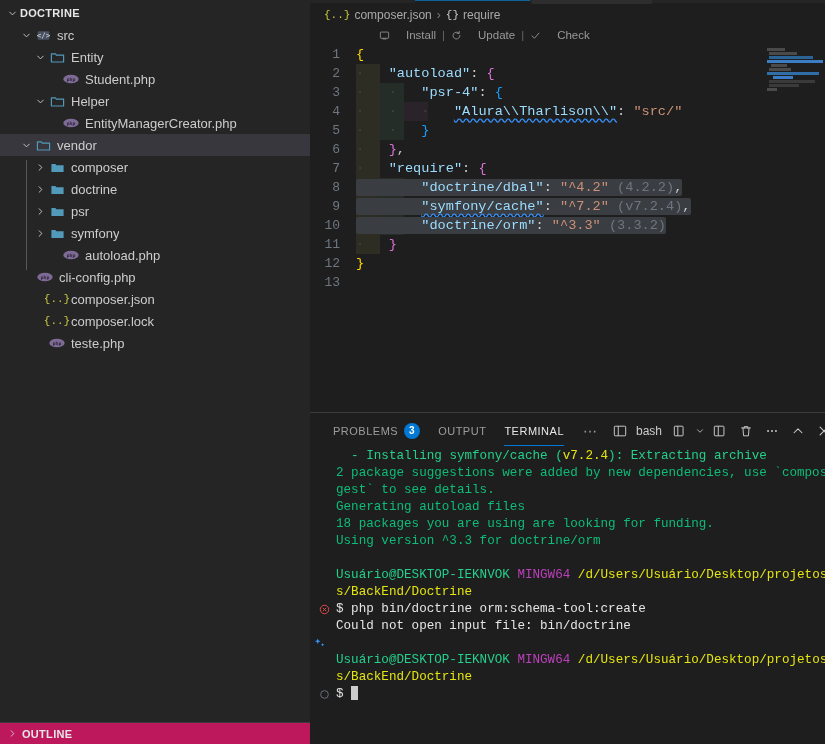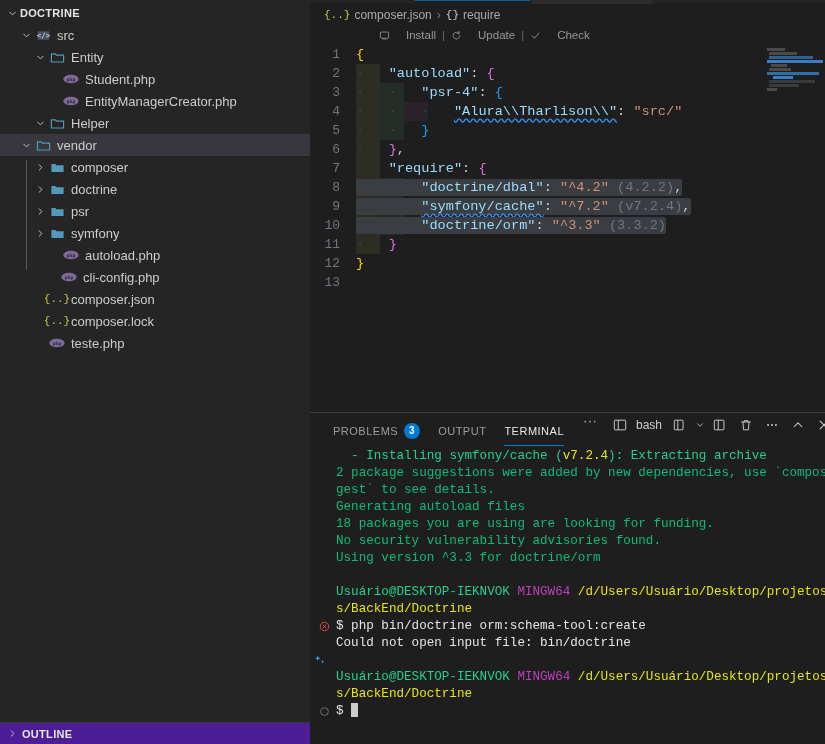--- a/index.html
+++ b/index.html
@@ -67,21 +67,21 @@
     width: 1px;
     background: #585858;
   }
 
   .panel-head {
     height: 22px;
     display: flex; align-items: center;
     font-size: 11px; font-weight: bold;
     color: #e7e7e7;
     letter-spacing: 0.3px;
-    background: #4c1d95;
+    background: #be185d;
     border-top: 1px solid #3c3c3c;
     cursor: pointer;
   }
   .panel-head .twisty { margin-left: 4px; margin-right: 2px; }
 
   
   .editor-col {
     flex: 1 1 auto;
     height: 744px;
     display: flex; flex-direction: column;
@@ -192,21 +192,21 @@
   
   .panel {
     height: 332px;
     background: #1e1e1e;
     border-top: 1px solid #3c3c3c;
     display: flex; flex-direction: column;
     flex: 0 0 332px;
   }
   .panel-tabs {
     height: 35px;
-    display: flex; align-items: flex-start;
+    display: flex; align-items: center;
     padding-left: 14px;
     background: #1e1e1e;
     position: relative;
   }
   .ptab {
     font-size: 11px; letter-spacing: .5px;
     color: #9d9d9d;
     text-transform: uppercase;
     padding: 0 9px;
     height: 35px;
@@ -321,43 +321,43 @@
           <div class="tree-row" style="padding-left: 46px;">
             <span class="twisty"></span>
             <span class="icon-box">
               <svg width="16" height="12" viewBox="0 0 24 14">
                 <ellipse cx="12" cy="7" rx="11.5" ry="6.5" fill="#8e78a9" opacity=".85"></ellipse>
                 <text x="12" y="10" font-size="7" font-family="monospace" fill="#2d2439" text-anchor="middle" font-weight="bold">php</text>
               </svg>
             </span>
             <span class="label">Student.php</span>
           </div>
+          <div class="tree-row" style="padding-left: 32px;">
+            <span class="twisty">
+              <svg width="11" height="11" viewBox="0 0 16 16">
+                <path d="M4 6l4 4 4-4" stroke="#c5c5c5" stroke-width="1.4" fill="none" stroke-linecap="round" stroke-linejoin="round"></path>
+              </svg>
+            </span>
+            <span class="icon-box">
+              <svg width="15" height="15" viewBox="0 0 16 16">
+                <path d="M1.5 4.2h4.2l1.1 1.3h7.7v7.3h-13z" stroke="#519aba" stroke-width="1.25" fill="none" stroke-linejoin="round"></path>
+              </svg>
+            </span>
+            <span class="label">Helper</span>
+          </div>
           <div class="tree-row" style="padding-left: 46px;">
             <span class="twisty"></span>
             <span class="icon-box">
               <svg width="16" height="12" viewBox="0 0 24 14">
                 <ellipse cx="12" cy="7" rx="11.5" ry="6.5" fill="#8e78a9" opacity=".85"></ellipse>
                 <text x="12" y="10" font-size="7" font-family="monospace" fill="#2d2439" text-anchor="middle" font-weight="bold">php</text>
               </svg>
             </span>
             <span class="label">EntityManagerCreator.php</span>
           </div>
-          <div class="tree-row" style="padding-left: 32px;">
-            <span class="twisty">
-              <svg width="11" height="11" viewBox="0 0 16 16">
-                <path d="M4 6l4 4 4-4" stroke="#c5c5c5" stroke-width="1.4" fill="none" stroke-linecap="round" stroke-linejoin="round"></path>
-              </svg>
-            </span>
-            <span class="icon-box">
-              <svg width="15" height="15" viewBox="0 0 16 16">
-                <path d="M1.5 4.2h4.2l1.1 1.3h7.7v7.3h-13z" stroke="#519aba" stroke-width="1.25" fill="none" stroke-linejoin="round"></path>
-              </svg>
-            </span>
-            <span class="label">Helper</span>
-          </div>
           <div class="tree-row selected" style="padding-left: 18px;">
             <span class="twisty">
               <svg width="11" height="11" viewBox="0 0 16 16">
                 <path d="M4 6l4 4 4-4" stroke="#c5c5c5" stroke-width="1.4" fill="none" stroke-linecap="round" stroke-linejoin="round"></path>
               </svg>
             </span>
             <span class="icon-box">
               <svg width="15" height="15" viewBox="0 0 16 16">
                 <path d="M1.5 4.2h4.2l1.1 1.3h7.7v7.3h-13z" stroke="#519aba" stroke-width="1.25" fill="none" stroke-linejoin="round"></path>
               </svg>
@@ -419,21 +419,21 @@
           <div class="tree-row" style="padding-left: 46px;">
             <span class="twisty"></span>
             <span class="icon-box">
               <svg width="16" height="12" viewBox="0 0 24 14">
                 <ellipse cx="12" cy="7" rx="11.5" ry="6.5" fill="#8e78a9" opacity=".85"></ellipse>
                 <text x="12" y="10" font-size="7" font-family="monospace" fill="#2d2439" text-anchor="middle" font-weight="bold">php</text>
               </svg>
             </span>
             <span class="label">autoload.php</span>
           </div>
-          <div class="tree-row" style="padding-left: 20px; margin-left: 24px;">
+          <div class="tree-row" style="padding-left: 20px;">
             <span class="twisty"></span>
             <span class="icon-box">
               <svg width="16" height="12" viewBox="0 0 24 14">
                 <ellipse cx="12" cy="7" rx="11.5" ry="6.5" fill="#8e78a9" opacity=".85"></ellipse>
                 <text x="12" y="10" font-size="7" font-family="monospace" fill="#2d2439" text-anchor="middle" font-weight="bold">php</text>
               </svg>
             </span>
             <span class="label">cli-config.php</span>
           </div>
           <div class="tree-row" style="padding-left: 32px;">
@@ -611,21 +611,20 @@
           </span>
         </div>
       </div>
 
       <div class="terminal" id="terminal">
           <div class="tline"><span class="g-green">  - Installing </span><span class="g-green">symfony/cache</span><span class="g-green"> (</span><span class="g-yellow">v7.2.4</span><span class="g-green">): Extracting archive</span></div>
           <div class="tline"><span class="g-dgreen">2 package suggestions were added by new dependencies, use `composer sug</span></div>
           <div class="tline"><span class="g-dgreen">gest` to see details.</span></div>
           <div class="tline"><span class="g-dgreen">Generating autoload files</span></div>
           <div class="tline"><span class="g-dgreen">18 packages you are using are looking for funding.</span></div>
-          <div class="tline"><span class="g-dgreen">No security vulnerability advisories found.</span></div>
           <div class="tline"><span class="g-dgreen">Using version </span><span class="g-dgreen">^3.3</span><span class="g-dgreen"> for doctrine/orm</span></div>
           <div class="tline"></div>
           <div class="tline"><span class="g-green">Usuário@DESKTOP-IEKNVOK</span><span class="g-magenta"> MINGW64</span><span class="g-yellow"> /d/Users/Usuário/Desktop/projetos curso</span></div>
           <div class="tline"><span class="g-yellow">s/BackEnd/Doctrine</span></div>
           <div class="tline"><span class="marker"><svg width="11" height="11" viewBox="0 0 16 16">
                 <circle cx="8" cy="8" r="6.2" stroke="#f14c4c" stroke-width="1.3" fill="none"></circle>
                 <path d="M5.7 5.7l4.6 4.6M10.3 5.7l-4.6 4.6" stroke="#f14c4c" stroke-width="1.3"></path>
               </svg></span><span class="g-white">$ php bin/doctrine orm:schema-tool:create</span></div>
           <div class="tline"><span class="g-white">Could not open input file: bin/doctrine</span></div>
           <div class="tline"><span class="marker" style="left:4px"><svg width="14" height="12" viewBox="0 0 16 14">

